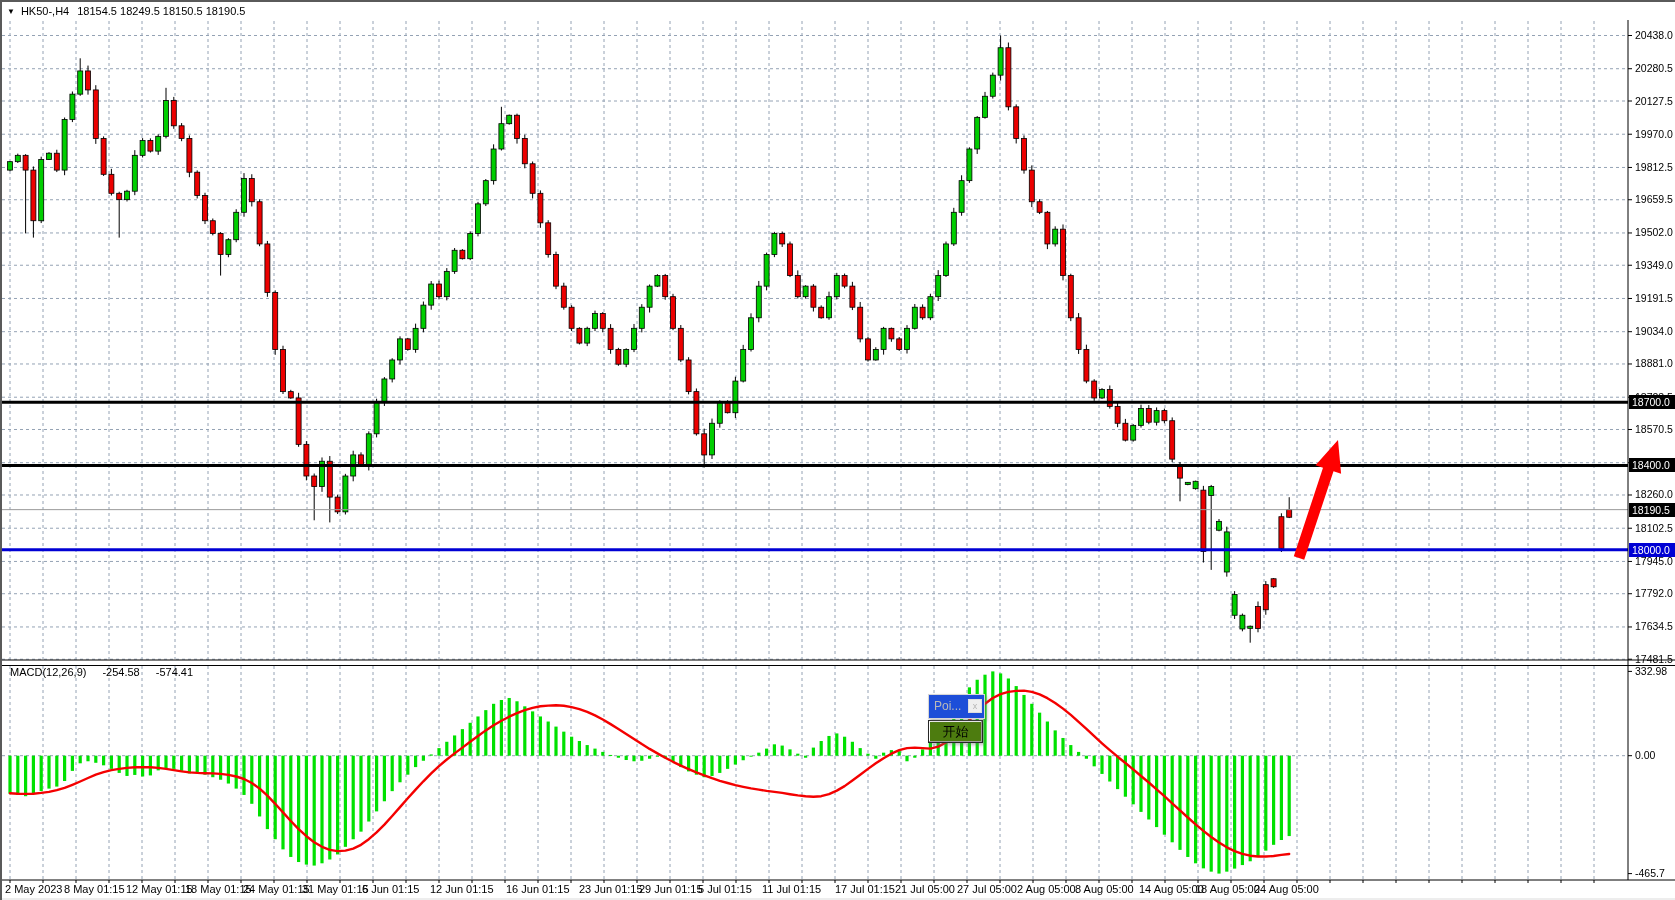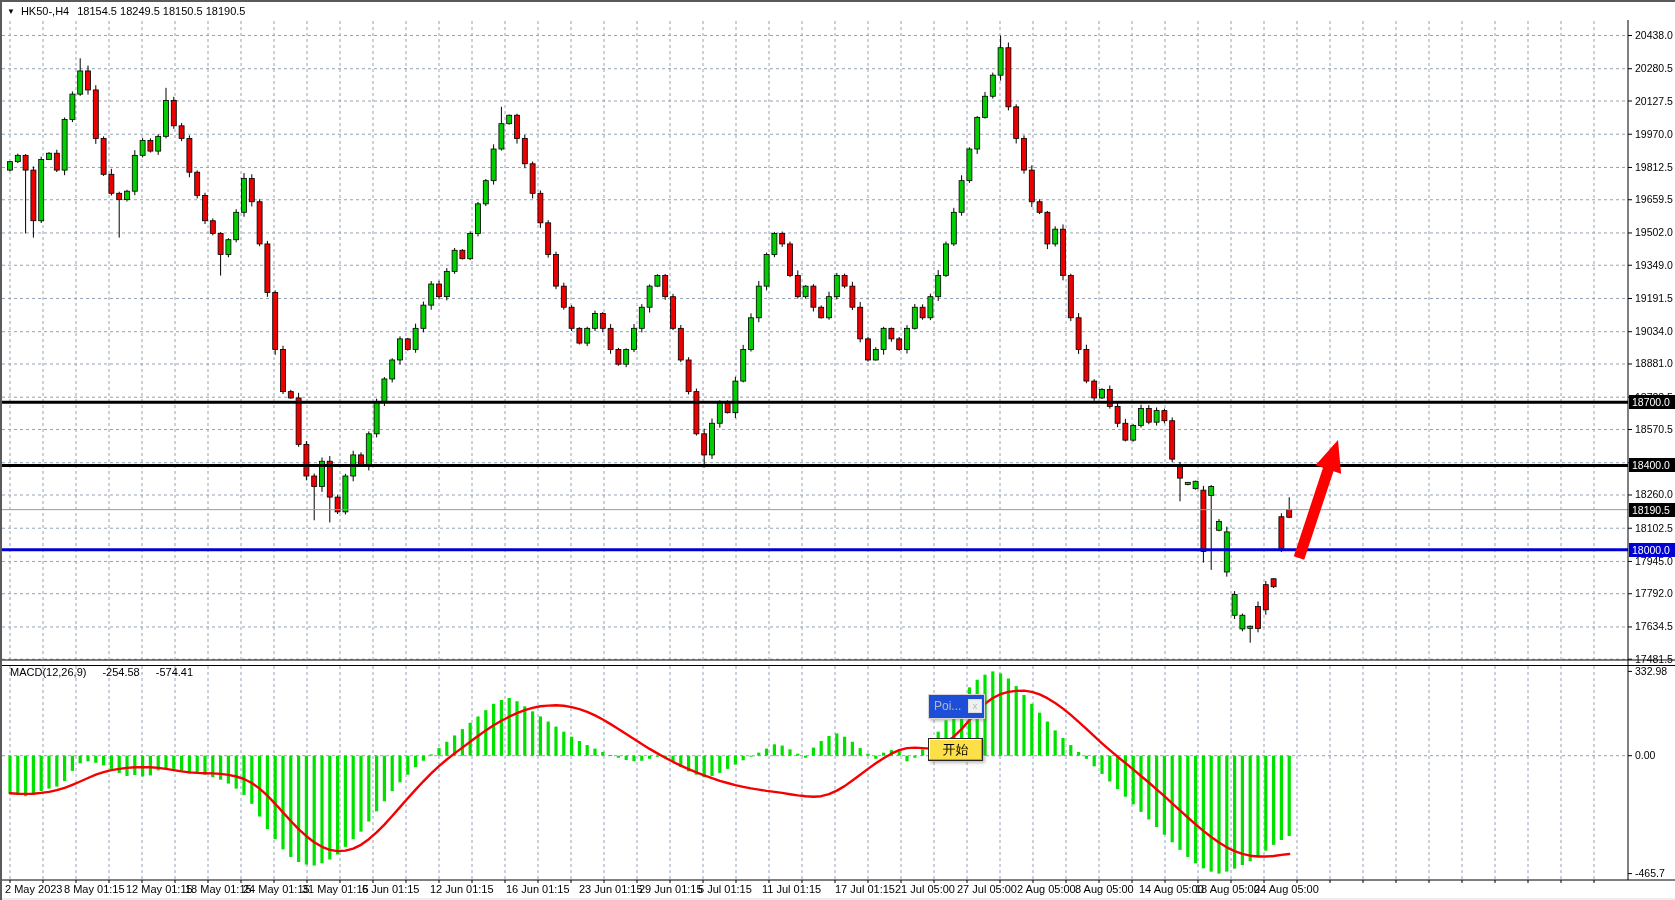--- a/index.html
+++ b/index.html
@@ -13,21 +13,21 @@
   .macd-label{position:absolute;left:8px;top:664px;font-size:11px;color:#000;white-space:nowrap;z-index:5;}
   .macd-label span{margin-right:16px;}
   .price-box{position:absolute;left:1627px;width:46px;height:14px;line-height:14px;
              font-size:10.5px;color:#fff;padding-left:3px;z-index:6;}
   .popup{position:absolute;left:926px;top:692px;width:57px;z-index:10;}
   .popup-head{position:relative;background:#1d4ed8;border:1px solid #d6d6d6;height:23px;
               box-shadow:2px 2px 3px rgba(110,110,110,.45);}
   .popup-head-text{color:#b9b9b9;font-size:12px;padding:4px 0 0 5px;}
   .popup-x{position:absolute;right:2px;top:4px;width:14px;height:14px;background:#efefef;
            border:1px solid #dedede;color:#b5b5b5;font-size:9px;line-height:13px;text-align:center;box-sizing:border-box;}
-  .popup-btn{margin-top:19px;width:55px;height:23px;background:#fde047;border:1px solid #262626;
+  .popup-btn{margin-top:1px;width:55px;height:23px;background:#4d7c0f;border:1px solid #262626;
              box-shadow:inset -1px -1px 0 #9d9d9d,inset 1px 1px 0 #ffffff,2px 2px 3px rgba(110,110,110,.45);
              font-size:13px;text-align:center;line-height:21px;color:#000;box-sizing:border-box;}
   .bottom-strip{position:absolute;left:0;top:896px;width:1675px;height:4px;background:#ededed;}
 </style>
 </head>
 <body>
 
 <div id="stage">
 
   <svg id="chart-svg" width="1675" height="900">

